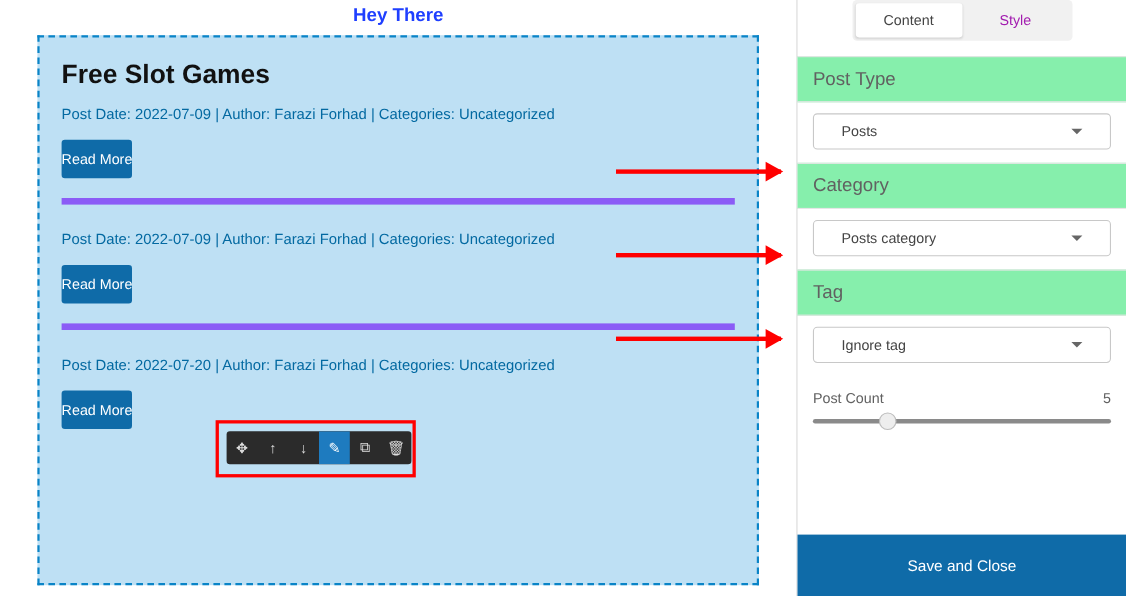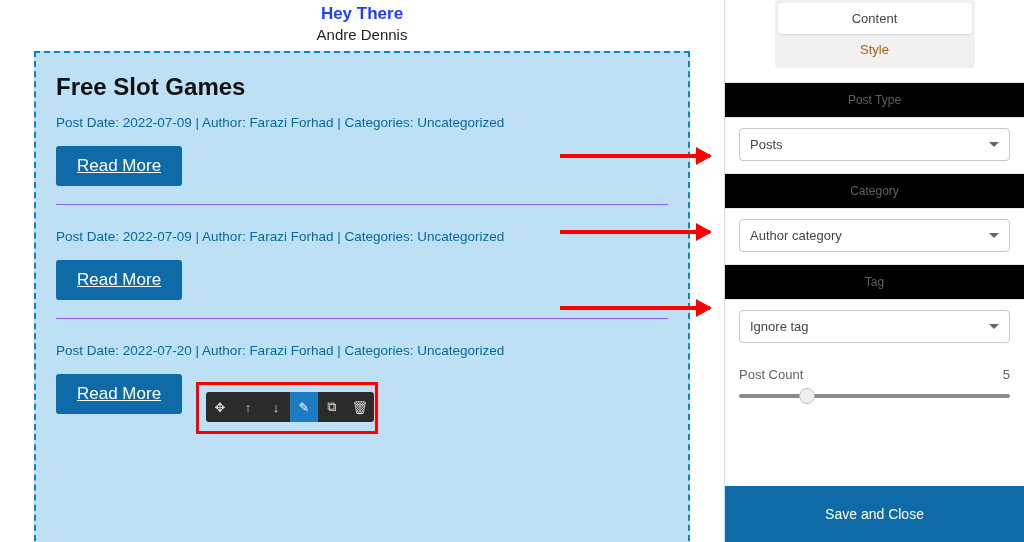--- a/index.html
+++ b/index.html
@@ -38,45 +38,44 @@
   }
   .posts-block {
     margin: 0 34px 0 34px;
     border: 2px dashed #0a84c7;
     background: #bee0f4;
     padding: 20px 20px 0 20px;
     height: 500px;
     overflow: hidden;
   }
   .post-item {
-    border-bottom: 1px solid #8b5cf6;
+    border-bottom: 6px solid #8b5cf6;
     padding-bottom: 18px;
     margin-bottom: 24px;
   }
   .post-title {
     font-size: 24px;
     font-weight: 800;
     color: #111;
     margin-bottom: 14px;
   }
   .post-meta {
     font-size: 13.5px;
     color: #0369a1;
     margin-bottom: 16px;
   }
   .read-more {
     display: inline-block;
     background: #0f6ba8;
     color: #fff;
-    font-size: 17px;
-    padding: 10px 21px;
+    font-size: 13px;
+    padding: 10px 0;
     border-radius: 3px;
     border: none;
     cursor: pointer;
-    text-decoration: underline;
   }
   .sidepanel {
     width: 300px;
     height: 100%;
     border-left: 1px solid #d9d9d9;
     background: #fff;
     position: relative;
     display: flex;
     flex-direction: column;
   }
@@ -87,54 +86,52 @@
     padding: 16px 0 18px 0;
   }
   .tab-group {
     display: flex;
     gap: 0;
     background: #f1f1f1;
     border-radius: 4px;
     width: 200px;
     margin: 0 auto 14px auto;
     padding: 3px;
-    flex-direction: column;
   }
   .tab {
     flex: 1;
     text-align: center;
     font-size: 13px;
     padding: 8px 0;
-    color: #a16207;
+    color: #a21caf;
     border-radius: 3px;
     cursor: pointer;
   }
   .tab.active {
     background: #fff;
     color: #444;
     box-shadow: 0 1px 2px rgba(0,0,0,.12);
   }
   .section-label {
-    background: #000000;
+    background: #86efac;
     color: #616161;
-    font-size: 12px;
+    font-size: 17px;
     padding: 10px 14px;
     border-top: 1px solid #e6e6e6;
     border-bottom: 1px solid #e6e6e6;
-    text-align: center;
   }
   .control-row {
     padding: 10px 14px 12px 14px;
   }
   .select-box {
     width: 100%;
     border: 1px solid #c8c8c8;
     border-radius: 4px;
     background: #fff;
-    padding: 8px 10px;
+    padding: 8px 25px;
     font-size: 13px;
     color: #444;
     display: flex;
     justify-content: space-between;
     align-items: center;
     cursor: pointer;
   }
   .chevron {
     width: 0; height: 0;
     border-left: 5px solid transparent;
@@ -228,21 +225,20 @@
     border-left: 16px solid #ff0000;
   }
 </style>
 </head>
 <body>
 
 <div class="workspace">
   <div class="canvas">
     <div class="header-block">
       <div class="hey-there">Hey There</div>
-      <div class="author-line">Andre Dennis</div>
     </div>
 
     <div class="posts-block">
       <div class="post-item">
         <div class="post-title">Free Slot Games</div>
         <div class="post-meta">Post Date: 2022-07-09 | Author: Farazi Forhad | Categories: Uncategorized</div>
         <button class="read-more">Read More</button>
       </div>
       <div class="post-item">
         <div class="post-meta">Post Date: 2022-07-09 | Author: Farazi Forhad | Categories: Uncategorized</div>
@@ -280,21 +276,21 @@
     <div class="control-row">
       <div class="select-box">
         <span>Posts</span>
         <span class="chevron"></span>
       </div>
     </div>
 
     <div class="section-label">Category</div>
     <div class="control-row">
       <div class="select-box">
-        <span>Author category</span>
+        <span>Posts category</span>
         <span class="chevron"></span>
       </div>
     </div>
 
     <div class="section-label">Tag</div>
     <div class="control-row">
       <div class="select-box">
         <span>Ignore tag</span>
         <span class="chevron"></span>
       </div>

